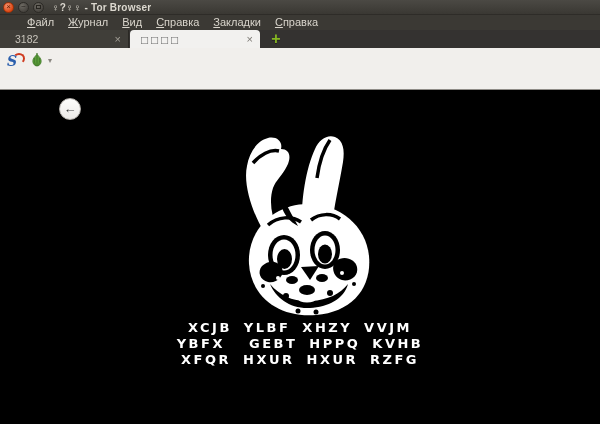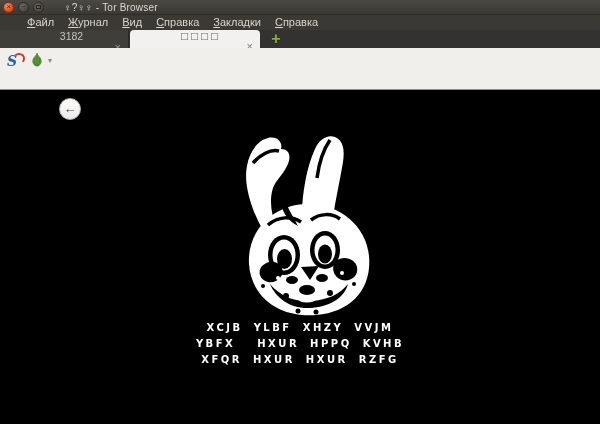--- a/index.html
+++ b/index.html
@@ -12,33 +12,33 @@
     background:linear-gradient(#4b4944,#3a3833); border-bottom:1px solid #2e2c28;
     display:flex; align-items:center; }
   .winbtn { width:11px; height:11px; border-radius:50%; margin-left:4px;
     display:inline-flex; align-items:center; justify-content:center;
     font-size:8px; line-height:1; cursor:default; }
   .winbtn.close { background:radial-gradient(circle at 35% 30%,#f3926f,#dd4814 70%);
     border:1px solid #9a3008; color:#5f1b03; margin-left:3px; }
   .winbtn.min, .winbtn.max { background:radial-gradient(circle at 35% 30%,#6d6a63,#484540 70%);
     border:1px solid #2c2a26; color:#26241f; }
   .maxsq { width:5px; height:4px; border:1px solid #26241f; display:block; }
-  .title { color:#dcd8cf; font-size:10px; font-weight:normal; margin-left:20px; letter-spacing:.2px; }
+  .title { color:#dcd8cf; font-size:10px; font-weight:bold; margin-left:8px; letter-spacing:.2px; }
 
   
   .menubar { position:absolute; left:0; top:15px; width:600px; height:15px;
     background:#3b3934; display:flex; align-items:center; padding-left:20px; }
   .menu-item { display:inline-block; color:#d9d5cc; font-size:11px;
     padding:0 7px; line-height:15px; cursor:default; }
   .menu-item::first-letter { text-decoration:underline; }
 
   
   .tabbar { position:absolute; left:0; top:30px; width:600px; height:18px;
     background:#343230; }
-  .tab { position:absolute; top:0; height:18px; display:flex; align-items:center;flex-direction:column; }
+  .tab { position:absolute; top:0; height:18px; display:flex; align-items:center; }
   .tab.inactive { left:0; width:129px; background:#403e39;
     border-right:1px solid #2a2824; }
   .tab.inactive .tab-label { color:#c8c4bb; font-size:10.5px; margin-left:15px; }
   .tab.inactive .tab-close { color:#a29e96; }
   .tab.active { left:130px; width:130px; background:#f2f1ef;
     border-radius:4px 4px 0 0; }
   .tofu { margin-left:10px; font-size:9.5px; letter-spacing:1px; color:#6f6f6f;
     font-family:"DejaVu Sans", sans-serif; }
   .tab-close { margin-left:auto; margin-right:7px; font-size:11px; line-height:1;
     cursor:default; }
@@ -104,21 +104,21 @@
   .menu-btn { position:absolute; left:578px; top:55px; width:17px; height:13px;
     display:flex; flex-direction:column; justify-content:space-between; }
   .hbar { height:2.5px; background:#4a4a4a; border-radius:1px; }
 
   
   .content { position:absolute; left:0; top:91px; width:600px; height:333px;
     background:#000; }
   .rabbit { position:absolute; left:218px; top:37px; }
   .cipher { position:absolute; left:0; top:229px; width:600px; text-align:center; }
   .cipher-line { font-family:"DejaVu Sans", sans-serif; font-weight:bold;
-    font-size:10px; line-height:16px; color:#fff; letter-spacing:2.5px;
+    font-size:13px; line-height:16px; color:#fff; letter-spacing:2.5px;
     word-spacing:5px; white-space:pre; text-shadow:0 0 1px #000; }
 </style>
 </head>
 <body>
 
 <div class="window">
 
   <div class="titlebar">
     <span class="winbtn close">×</span>
     <span class="winbtn min">−</span>
@@ -224,18 +224,18 @@
         <circle cx="136" cy="156" r="2"></circle>
       </g>
       <g fill="#fff">
         <ellipse cx="89" cy="171" rx="9" ry="3.5"></ellipse>
         <circle cx="60" cy="150" r="2"></circle>
         <circle cx="124" cy="145" r="2"></circle>
       </g>
     </svg>
     <div class="cipher">
       <div class="cipher-line">XCJB YLBF XHZY VVJM</div>
-      <div class="cipher-line">YBFX  HXUR HPPQ KVHB</div>
+      <div class="cipher-line">YBFX  GEBT HPPQ KVHB</div>
       <div class="cipher-line">XFQR HXUR HXUR RZFG</div>
     </div>
   </div>
 
 </div>
 
 </body></html>

